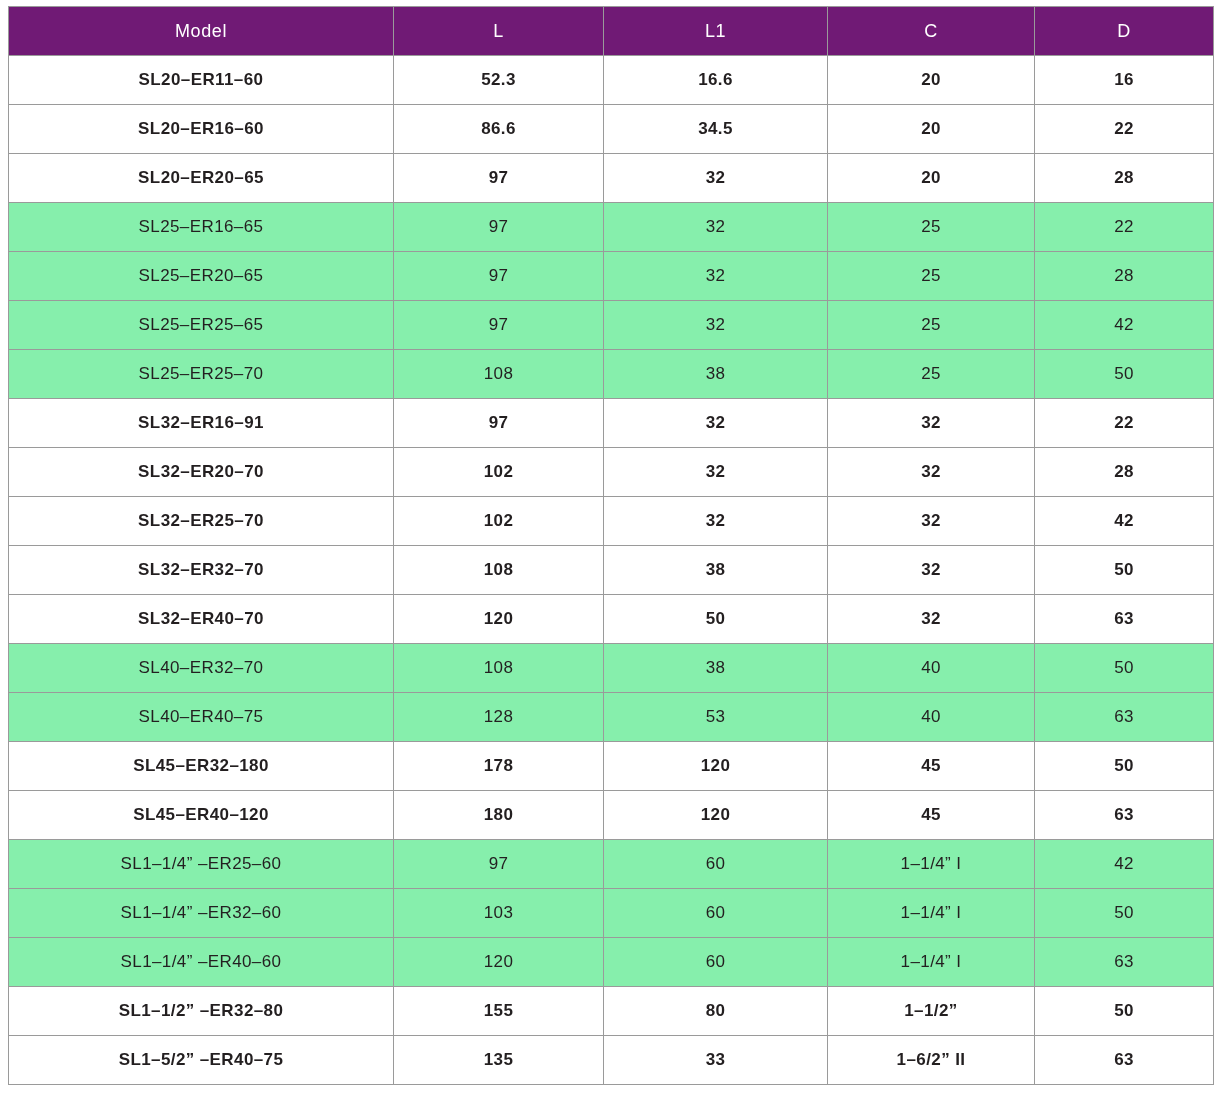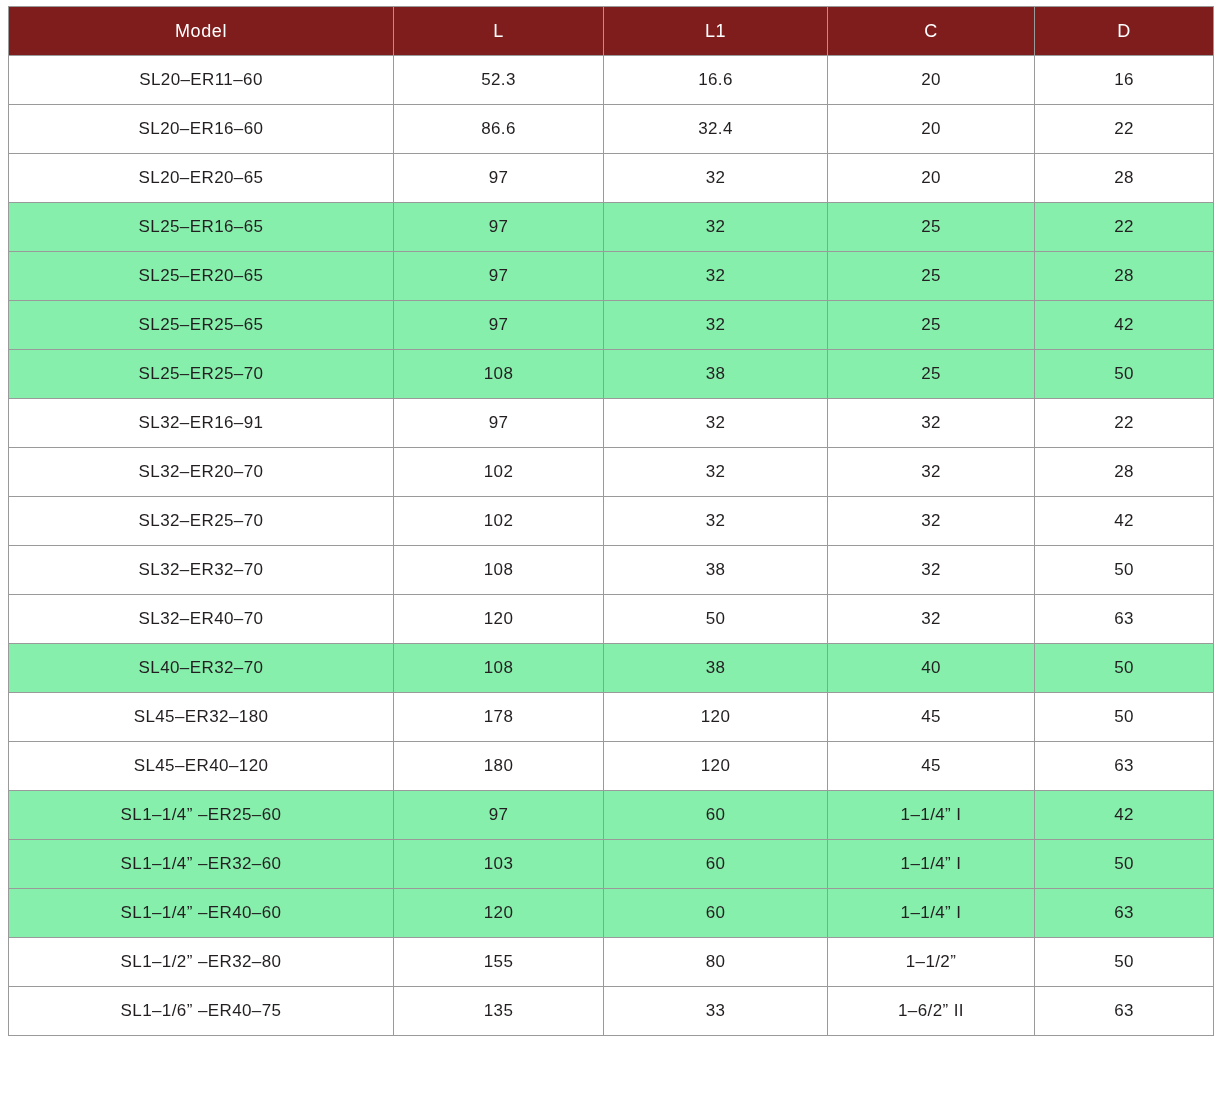--- a/index.html
+++ b/index.html
@@ -33,33 +33,34 @@
     border: 1px solid #9a9a9a;
     text-align: center;
     vertical-align: middle;
     font-size: 17px;
     color: #231f20;
     height: 48px;
     padding: 0 4px;
     letter-spacing: 0.4px;
   }
   table.spec thead th {
-    background: #7f1d1d;
+    background: #701a75;
     color: #ffffff;
     font-size: 18px;
     font-weight: 400;
     height: 48px;
     border-color: #9a9a9a;
     letter-spacing: 0.6px;
   }
   tr.shade td {
     background: #86efac;
   }
   tr.plain td {
     background: #ffffff;
+    font-weight: bold;
   }
 </style>
 </head>
 <body>
 
 <div class="table-wrap">
   <table class="spec">
     <colgroup>
       <col class="c-model">
       <col class="c-l">
@@ -80,21 +81,21 @@
       <tr class="plain">
         <td>SL20–ER11–60</td>
         <td>52.3</td>
         <td>16.6</td>
         <td>20</td>
         <td>16</td>
       </tr>
       <tr class="plain">
         <td>SL20–ER16–60</td>
         <td>86.6</td>
-        <td>32.4</td>
+        <td>34.5</td>
         <td>20</td>
         <td>22</td>
       </tr>
       <tr class="plain">
         <td>SL20–ER20–65</td>
         <td>97</td>
         <td>32</td>
         <td>20</td>
         <td>28</td>
       </tr>
@@ -161,20 +162,27 @@
         <td>32</td>
         <td>63</td>
       </tr>
       <tr class="shade">
         <td>SL40–ER32–70</td>
         <td>108</td>
         <td>38</td>
         <td>40</td>
         <td>50</td>
       </tr>
+      <tr class="shade">
+        <td>SL40–ER40–75</td>
+        <td>128</td>
+        <td>53</td>
+        <td>40</td>
+        <td>63</td>
+      </tr>
       <tr class="plain">
         <td>SL45–ER32–180</td>
         <td>178</td>
         <td>120</td>
         <td>45</td>
         <td>50</td>
       </tr>
       <tr class="plain">
         <td>SL45–ER40–120</td>
         <td>180</td>
@@ -204,21 +212,21 @@
         <td>63</td>
       </tr>
       <tr class="plain">
         <td>SL1–1/2” –ER32–80</td>
         <td>155</td>
         <td>80</td>
         <td>1–1/2”</td>
         <td>50</td>
       </tr>
       <tr class="plain">
-        <td>SL1–1/6” –ER40–75</td>
+        <td>SL1–5/2” –ER40–75</td>
         <td>135</td>
         <td>33</td>
         <td>1–6/2” II</td>
         <td>63</td>
       </tr>
     </tbody>
   </table>
 </div>
 
 </body></html>

